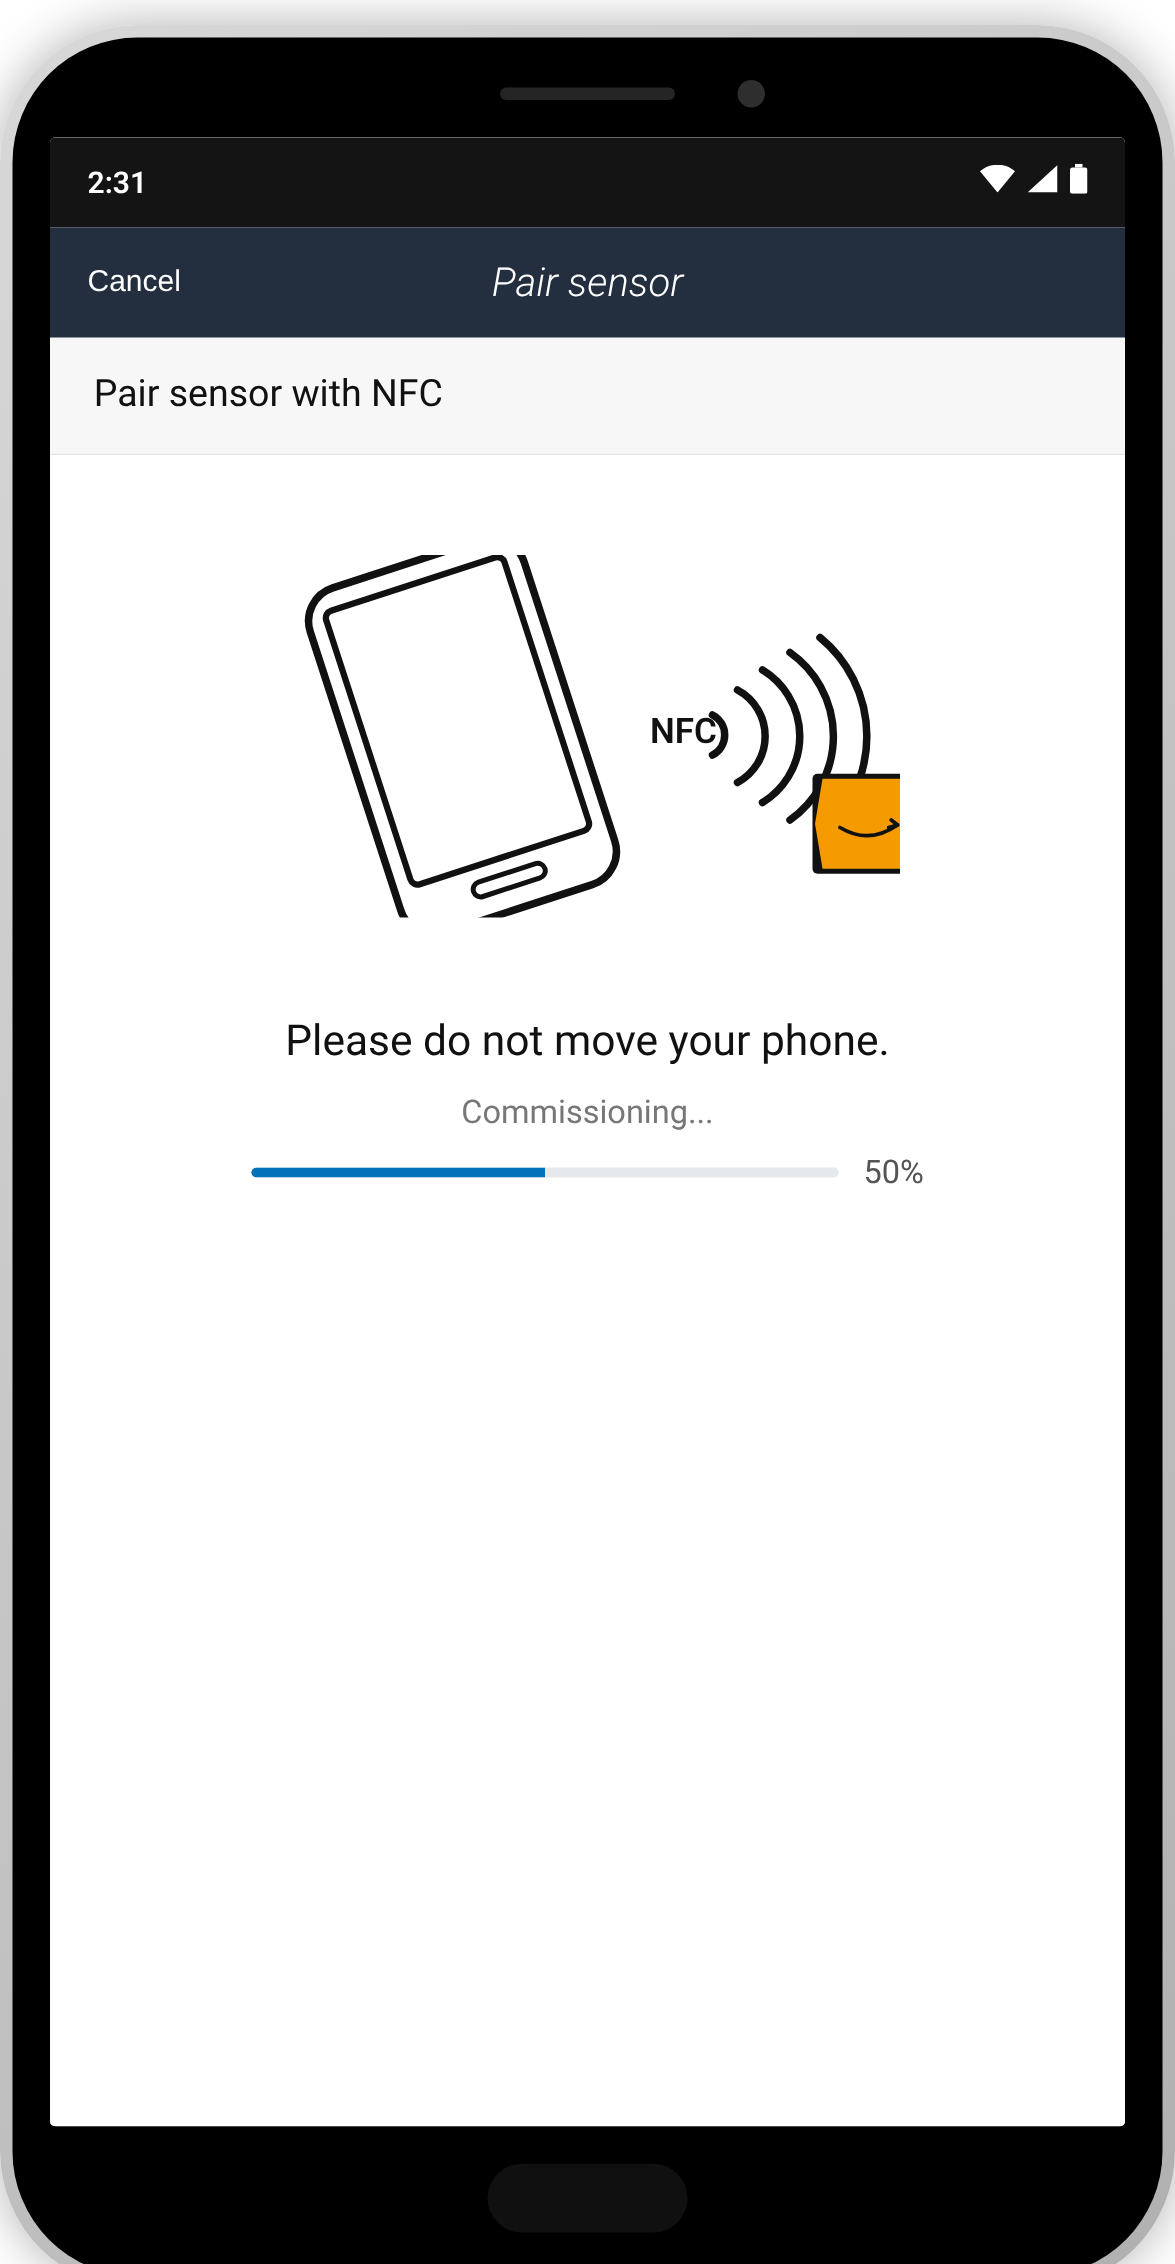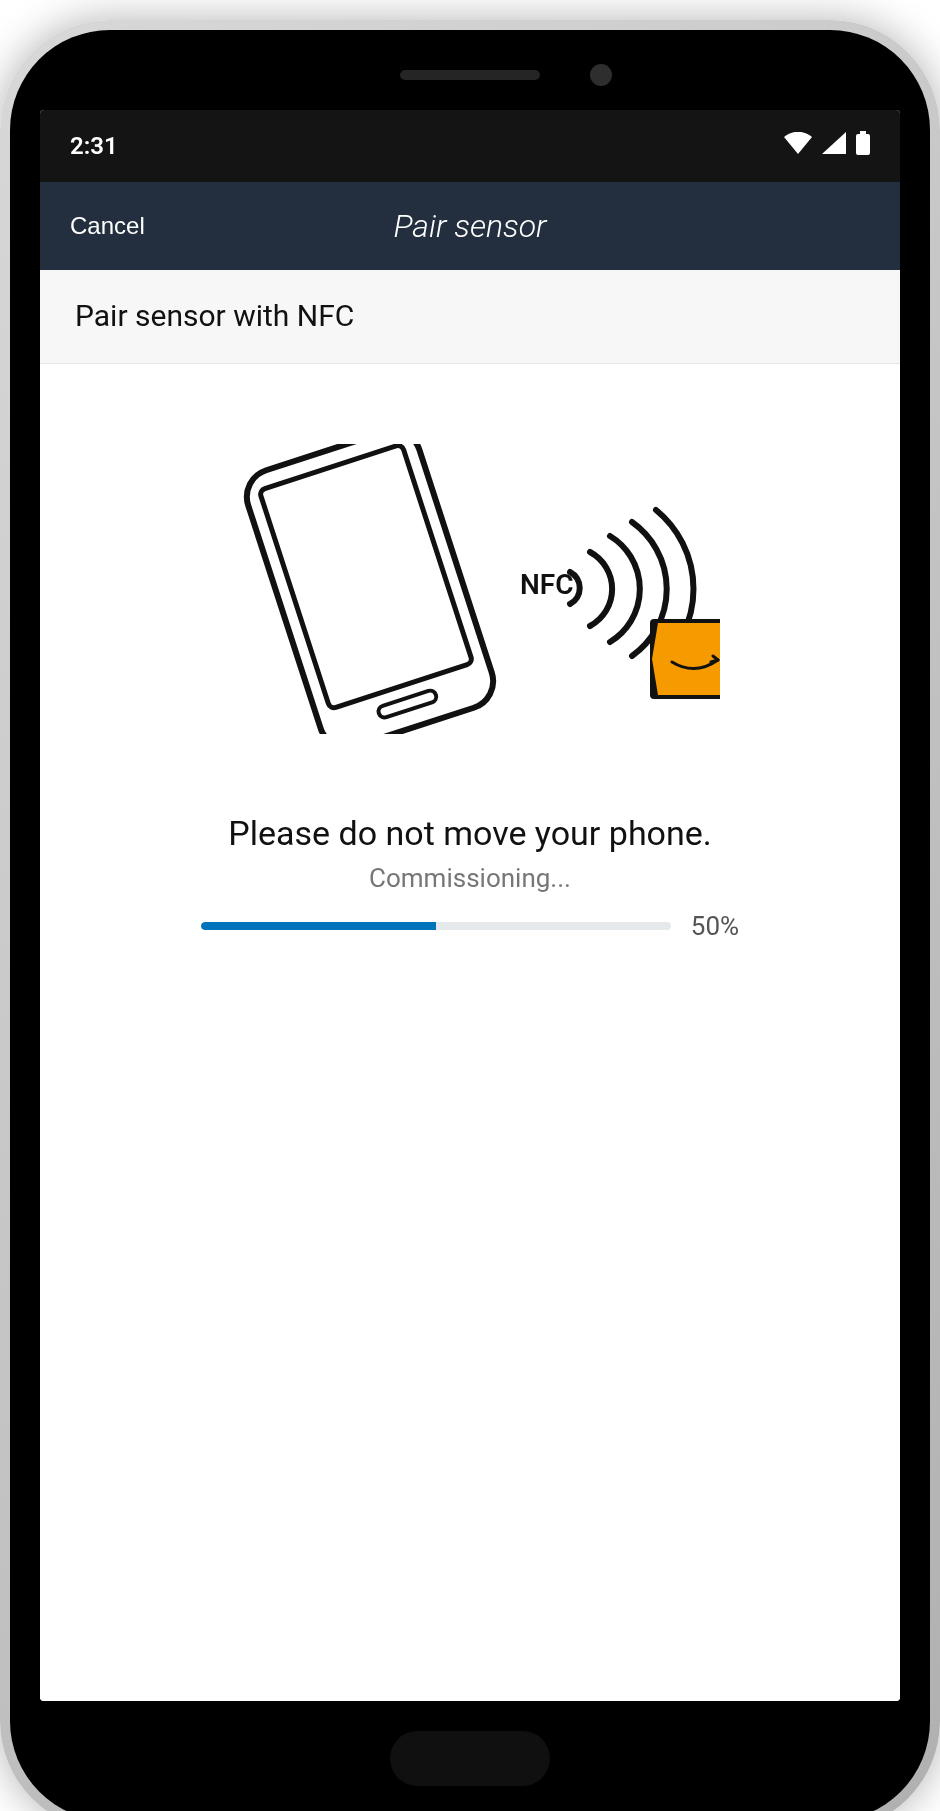--- a/index.html
+++ b/index.html
@@ -135,21 +135,21 @@
       height: 290px;
       position: relative;
     }
     .instruction {
       margin-top: 79px;
       font-size: 34px;
       color: #111;
       font-weight: 400;
     }
     .status-text {
-      margin-top: 10px;
+      margin-top: 22px;
       font-size: 26px;
       color: #777;
     }
     .progress-row {
       margin-top: 18px;
       display: flex;
       align-items: center;
       gap: 20px;
     }
     .progress-track {

